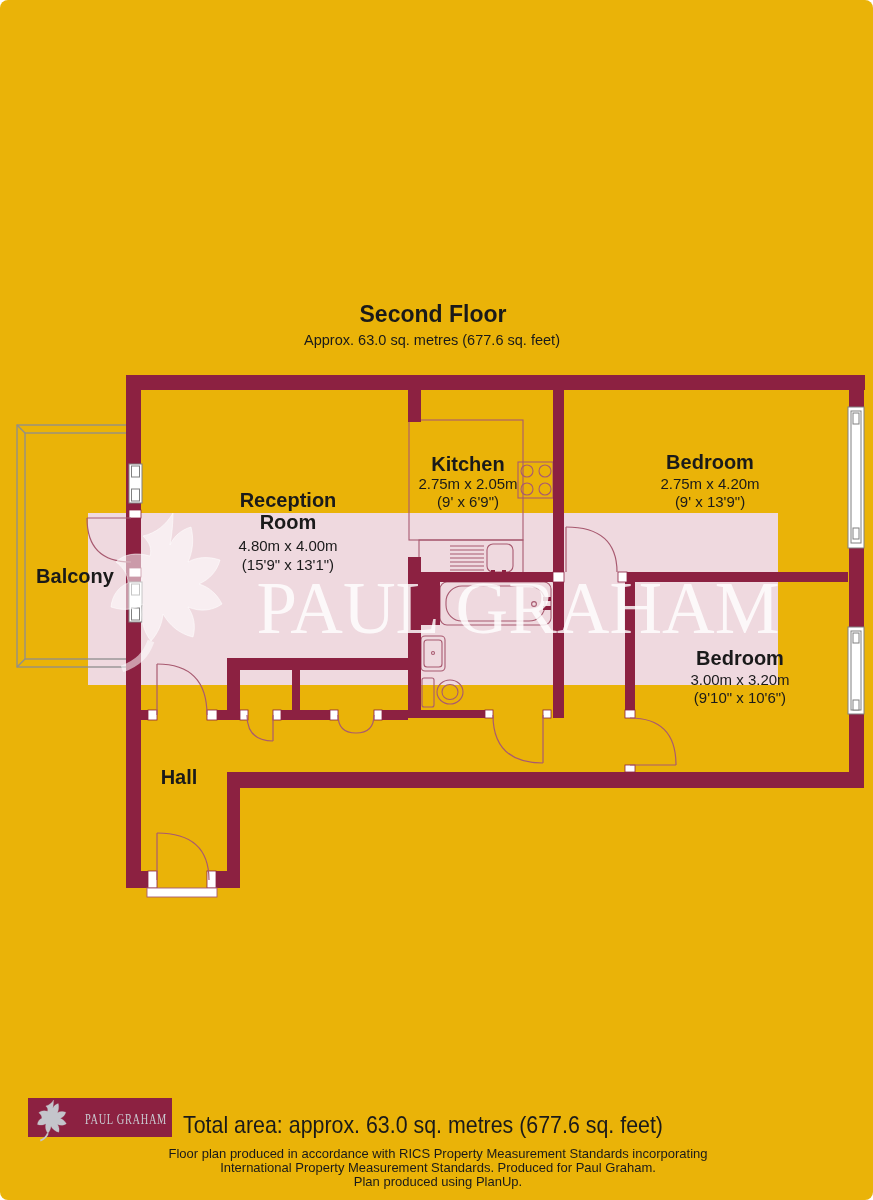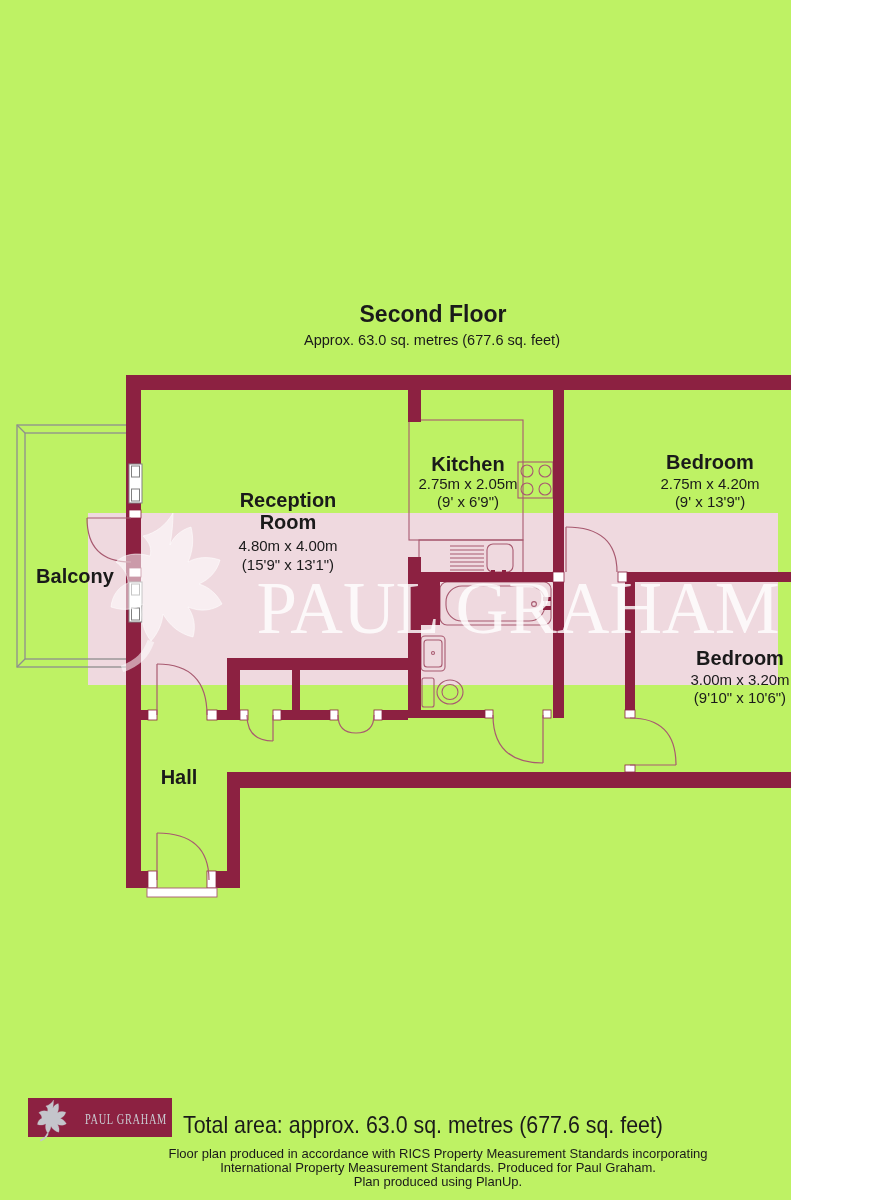--- a/index.html
+++ b/index.html
@@ -1,17 +1,17 @@
 <!DOCTYPE html>
 <html><head>
 <meta charset="utf-8">
 <style>
   html,body{margin:0;padding:0;background:#ffffff;}
-  #page{position:relative;width:791px;height:1200px;background:#bef264;overflow:hidden;
-        font-family:"Liberation Sans",sans-serif;}
+  #page{position:relative;width:873px;height:1200px;background:#eab308;overflow:hidden;
+        font-family:"Liberation Sans",sans-serif;border-radius:8px;}
   svg text{user-select:none;}
   .room-name{font-family:"Liberation Sans",sans-serif;font-weight:bold;fill:#1a1a1a;}
   .room-dim{font-family:"Liberation Sans",sans-serif;fill:#1a1a1a;}
   .wm-text{font-family:"Liberation Serif",serif;fill:rgba(255,255,255,0.82);}
   .logo-text{font-family:"Liberation Serif",serif;fill:#c9cad1;letter-spacing:1px;}
 </style>
 </head>
 <body>
 
 <div id="page">

